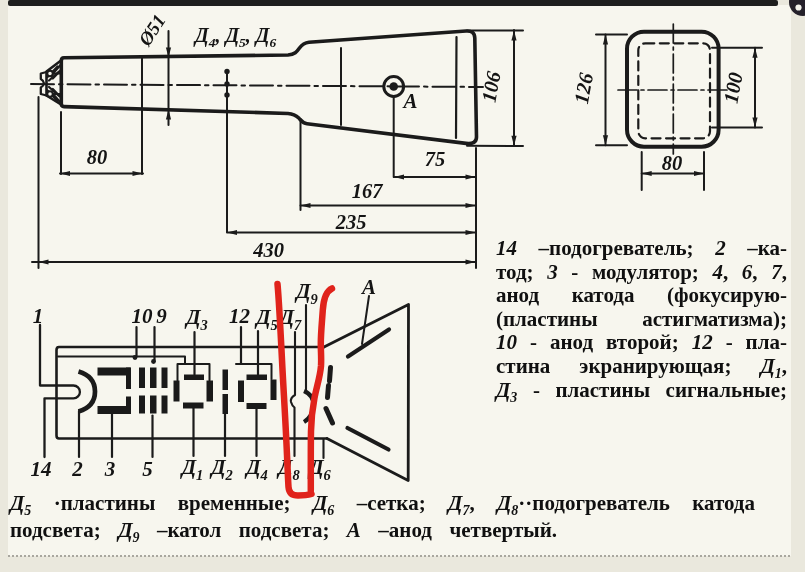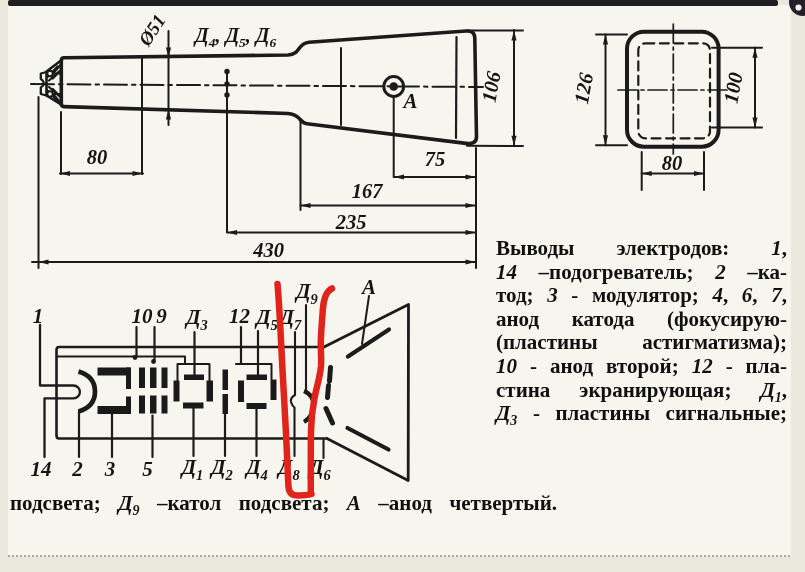--- a/index.html
+++ b/index.html
@@ -226,27 +226,27 @@
 <g stroke="#e0231b" fill="none" stroke-width="6.5" stroke-linecap="round" stroke-linejoin="round">
 <path d="M277.5,284 C279,300 280.5,330 282,360 C283.5,390 285.5,420 287,455 C287.8,472 288,480 288.5,487 C289,493 292,495.5 298,495.5 C303,495.5 308,495 311.5,494"></path>
 <path d="M332,288.5 C326.5,291 323.5,300 322.8,310 C322,322 320.8,333 320.8,344 C320.8,352 321.5,358 321,366 C320,377.5 316.5,387 314.4,398.5 C312.4,409 311.2,419 311,431 C310.7,447 310.8,470 310.8,490.5"></path>
 </g>
 
 <circle cx="803" cy="2" r="14" fill="#24202a"></circle>
 <circle cx="798.5" cy="7.5" r="3.1" fill="#f3f2ec"></circle>
 </svg>
 
 <div class="txt" style="left:496px; top:237px; width:291px;">
-<div class="j">Выводы электродов: <i>1</i>,</div>
 <div class="j"><i>14</i> –подогреватель; <i>2</i> –ка-</div>
 <div class="j">тод; <i>3</i> - модулятор; <i>4</i>, <i>6</i>, <i>7</i>,</div>
 <div class="j">анод катода (фокусирую-</div>
 <div class="j">(пластины астигматизма);</div>
 <div class="j"><i>10</i> - анод второй; <i>12</i> - пла-</div>
 <div class="j">стина экранирующая; <i>Д</i><sub><i>1</i></sub>,</div>
 <div class="j"><i>Д</i><sub><i>3</i></sub>&nbsp;-&nbsp;пластины сигнальные;</div>
 </div>
 
 <div class="txt" style="left:10px; top:490px; width:745px; line-height:26.5px;">
+<div class="j"><i>Д</i><sub><i>5</i></sub> ·пластины временные; <i>Д</i><sub><i>6</i></sub> –сетка; <i>Д</i><sub><i>7</i></sub>, <i>Д</i><sub><i>8</i></sub>··подогреватель катода</div>
 <div class="j" style="width:547px;">подсвета; <i>Д</i><sub><i>9</i></sub> –катол подсвета; <i>А</i> –анод четвертый.</div>
 </div>
 
 </div>
 
 </body></html>

